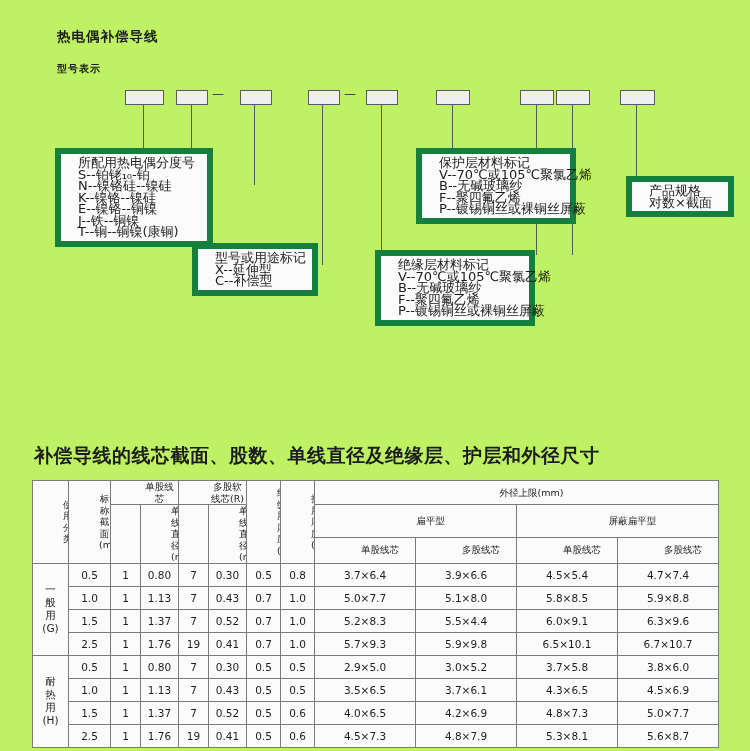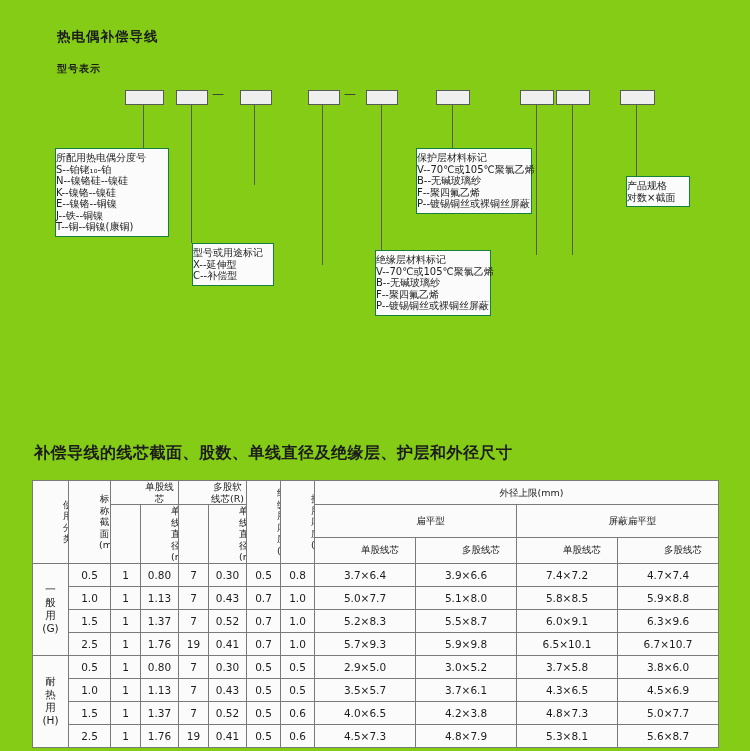--- a/index.html
+++ b/index.html
@@ -2,34 +2,34 @@
 <html><head>
 <meta charset="utf-8">
 <style>
   html,body{margin:0;padding:0;}
   body{
     background:#f9f9f9;
     font-family:"DejaVu Sans","Liberation Sans",sans-serif;
     color:#1c1c1c;
     -webkit-font-smoothing:antialiased;
   }
-  .page{position:relative;width:750px;height:751px;overflow:hidden;background:#84cc16;}
+  .page{position:relative;width:750px;height:751px;overflow:hidden;background:#bef264;}
 
   
   .h1{position:absolute;left:57px;top:28px;font-size:13.5px;font-weight:bold;letter-spacing:1px;}
   .h2{position:absolute;left:57px;top:62px;font-size:10px;font-weight:bold;letter-spacing:1px;}
-  .tbl-title{position:absolute;left:34px;top:443px;font-size:16px;font-weight:bold;letter-spacing:0.5px;}
+  .tbl-title{position:absolute;left:34px;top:443px;font-size:19px;font-weight:bold;letter-spacing:0.5px;}
 
   
   .cbox{position:absolute;top:90px;height:13px;background:#efefef;border:1px solid #5a5a5a;}
   .dash{position:absolute;top:87px;font-size:12px;color:#333;}
   .vline{position:absolute;width:1px;background:#5a5a5a;}
   .ann{
-    position:absolute;border:1px solid #15803d;background:#fbfbfb;
-    font-size:10px;line-height:11.5px;padding:3px 0;white-space:nowrap;
+    position:absolute;border:6px solid #15803d;background:#fbfbfb;
+    font-size:13px;line-height:11.5px;padding:3px 17px;white-space:nowrap;
   }
 
   
   .tblwrap{position:absolute;left:32px;top:480px;}
   table{border-collapse:collapse;table-layout:fixed;width:686px;background:#fbfbfb;}
   th,td{border:1px solid #7a7a7a;text-align:center;vertical-align:middle;padding:0;overflow:hidden;}
   th{font-weight:normal;font-size:9.5px;line-height:11.5px;white-space:pre-line;padding-left:30px;}
   td{font-size:10.5px;height:22px;}
   .hr1{height:22px;}
   .hr2{height:30px;}
@@ -168,21 +168,21 @@
 (G)</td>
         <td>0.5</td>
         <td>1</td>
         <td>0.80</td>
         <td>7</td>
         <td>0.30</td>
         <td>0.5</td>
         <td>0.8</td>
         <td>3.7×6.4</td>
         <td>3.9×6.6</td>
-        <td>7.4×7.2</td>
+        <td>4.5×5.4</td>
         <td>4.7×7.4</td>
       </tr>
       <tr>
         <td>1.0</td>
         <td>1</td>
         <td>1.13</td>
         <td>7</td>
         <td>0.43</td>
         <td>0.7</td>
         <td>1.0</td>
@@ -193,21 +193,21 @@
       </tr>
       <tr>
         <td>1.5</td>
         <td>1</td>
         <td>1.37</td>
         <td>7</td>
         <td>0.52</td>
         <td>0.7</td>
         <td>1.0</td>
         <td>5.2×8.3</td>
-        <td>5.5×8.7</td>
+        <td>5.5×4.4</td>
         <td>6.0×9.1</td>
         <td>6.3×9.6</td>
       </tr>
       <tr>
         <td>2.5</td>
         <td>1</td>
         <td>1.76</td>
         <td>19</td>
         <td>0.41</td>
         <td>0.7</td>
@@ -236,35 +236,35 @@
         <td>3.8×6.0</td>
       </tr>
       <tr>
         <td>1.0</td>
         <td>1</td>
         <td>1.13</td>
         <td>7</td>
         <td>0.43</td>
         <td>0.5</td>
         <td>0.5</td>
-        <td>3.5×5.7</td>
+        <td>3.5×6.5</td>
         <td>3.7×6.1</td>
         <td>4.3×6.5</td>
         <td>4.5×6.9</td>
       </tr>
       <tr>
         <td>1.5</td>
         <td>1</td>
         <td>1.37</td>
         <td>7</td>
         <td>0.52</td>
         <td>0.5</td>
         <td>0.6</td>
         <td>4.0×6.5</td>
-        <td>4.2×3.8</td>
+        <td>4.2×6.9</td>
         <td>4.8×7.3</td>
         <td>5.0×7.7</td>
       </tr>
       <tr>
         <td>2.5</td>
         <td>1</td>
         <td>1.76</td>
         <td>19</td>
         <td>0.41</td>
         <td>0.5</td>

